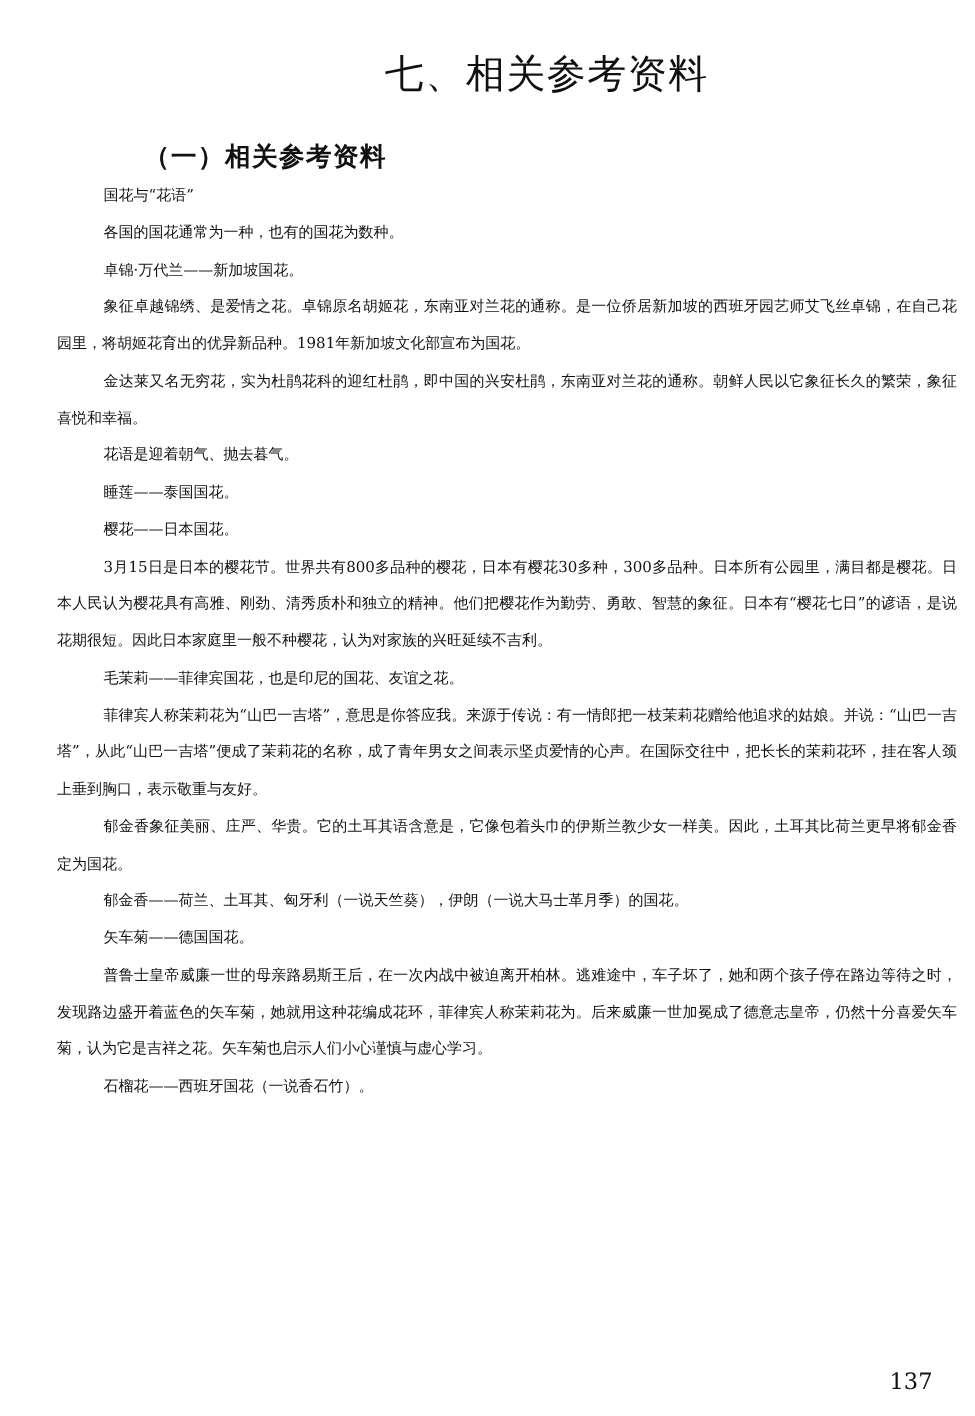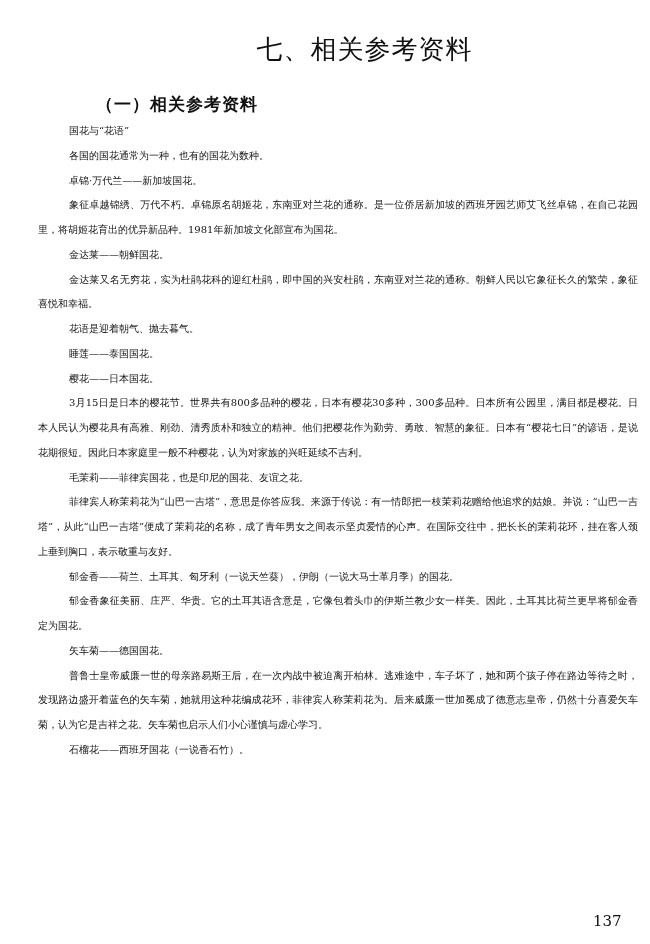--- a/index.html
+++ b/index.html
@@ -17,29 +17,28 @@
 </head>
 <body>
 
 <div class="title">七、相关参考资料</div>
 <div class="section">（一）相关参考资料</div>
 
 <div class="body">
   <p class="p">国花与“花语”</p>
   <p class="p">各国的国花通常为一种，也有的国花为数种。</p>
   <p class="p">卓锦·万代兰——新加坡国花。</p>
-  <p class="p">象征卓越锦绣、万代不朽。卓锦原名胡姬花，东南亚对兰花的通称。是一位侨居新加坡的西班牙园艺师艾飞丝卓锦，在自己花园里，将胡姬花育出的优异新品种。1981年新加坡文化部宣布为国花。</p>
-  <p class="p">金达莱——朝鲜国花。</p>
+  <p class="p">象征卓越锦绣、是爱情之花。卓锦原名胡姬花，东南亚对兰花的通称。是一位侨居新加坡的西班牙园艺师艾飞丝卓锦，在自己花园里，将胡姬花育出的优异新品种。1981年新加坡文化部宣布为国花。</p>
   <p class="p">金达莱又名无穷花，实为杜鹃花科的迎红杜鹃，即中国的兴安杜鹃，东南亚对兰花的通称。朝鲜人民以它象征长久的繁荣，象征喜悦和幸福。</p>
   <p class="p">花语是迎着朝气、抛去暮气。</p>
   <p class="p">睡莲——泰国国花。</p>
   <p class="p">樱花——日本国花。</p>
   <p class="p">3月15日是日本的樱花节。世界共有800多品种的樱花，日本有樱花30多种，300多品种。日本所有公园里，满目都是樱花。日本人民认为樱花具有高雅、刚劲、清秀质朴和独立的精神。他们把樱花作为勤劳、勇敢、智慧的象征。日本有“樱花七日”的谚语，是说花期很短。因此日本家庭里一般不种樱花，认为对家族的兴旺延续不吉利。</p>
   <p class="p">毛茉莉——菲律宾国花，也是印尼的国花、友谊之花。</p>
   <p class="p">菲律宾人称茉莉花为“山巴一吉塔”，意思是你答应我。来源于传说：有一情郎把一枝茉莉花赠给他追求的姑娘。并说：“山巴一吉塔”，从此“山巴一吉塔”便成了茉莉花的名称，成了青年男女之间表示坚贞爱情的心声。在国际交往中，把长长的茉莉花环，挂在客人颈上垂到胸口，表示敬重与友好。</p>
+  <p class="p">郁金香象征美丽、庄严、华贵。它的土耳其语含意是，它像包着头巾的伊斯兰教少女一样美。因此，土耳其比荷兰更早将郁金香定为国花。</p>
   <p class="p">郁金香——荷兰、土耳其、匈牙利（一说天竺葵），伊朗（一说大马士革月季）的国花。</p>
-  <p class="p">郁金香象征美丽、庄严、华贵。它的土耳其语含意是，它像包着头巾的伊斯兰教少女一样美。因此，土耳其比荷兰更早将郁金香定为国花。</p>
   <p class="p">矢车菊——德国国花。</p>
   <p class="p">普鲁士皇帝威廉一世的母亲路易斯王后，在一次内战中被迫离开柏林。逃难途中，车子坏了，她和两个孩子停在路边等待之时，发现路边盛开着蓝色的矢车菊，她就用这种花编成花环，菲律宾人称茉莉花为。后来威廉一世加冕成了德意志皇帝，仍然十分喜爱矢车菊，认为它是吉祥之花。矢车菊也启示人们小心谨慎与虚心学习。</p>
   <p class="p">石榴花——西班牙国花（一说香石竹）。</p>
 </div>
 
 <div class="pagenum">137</div>
 
 </body></html>

